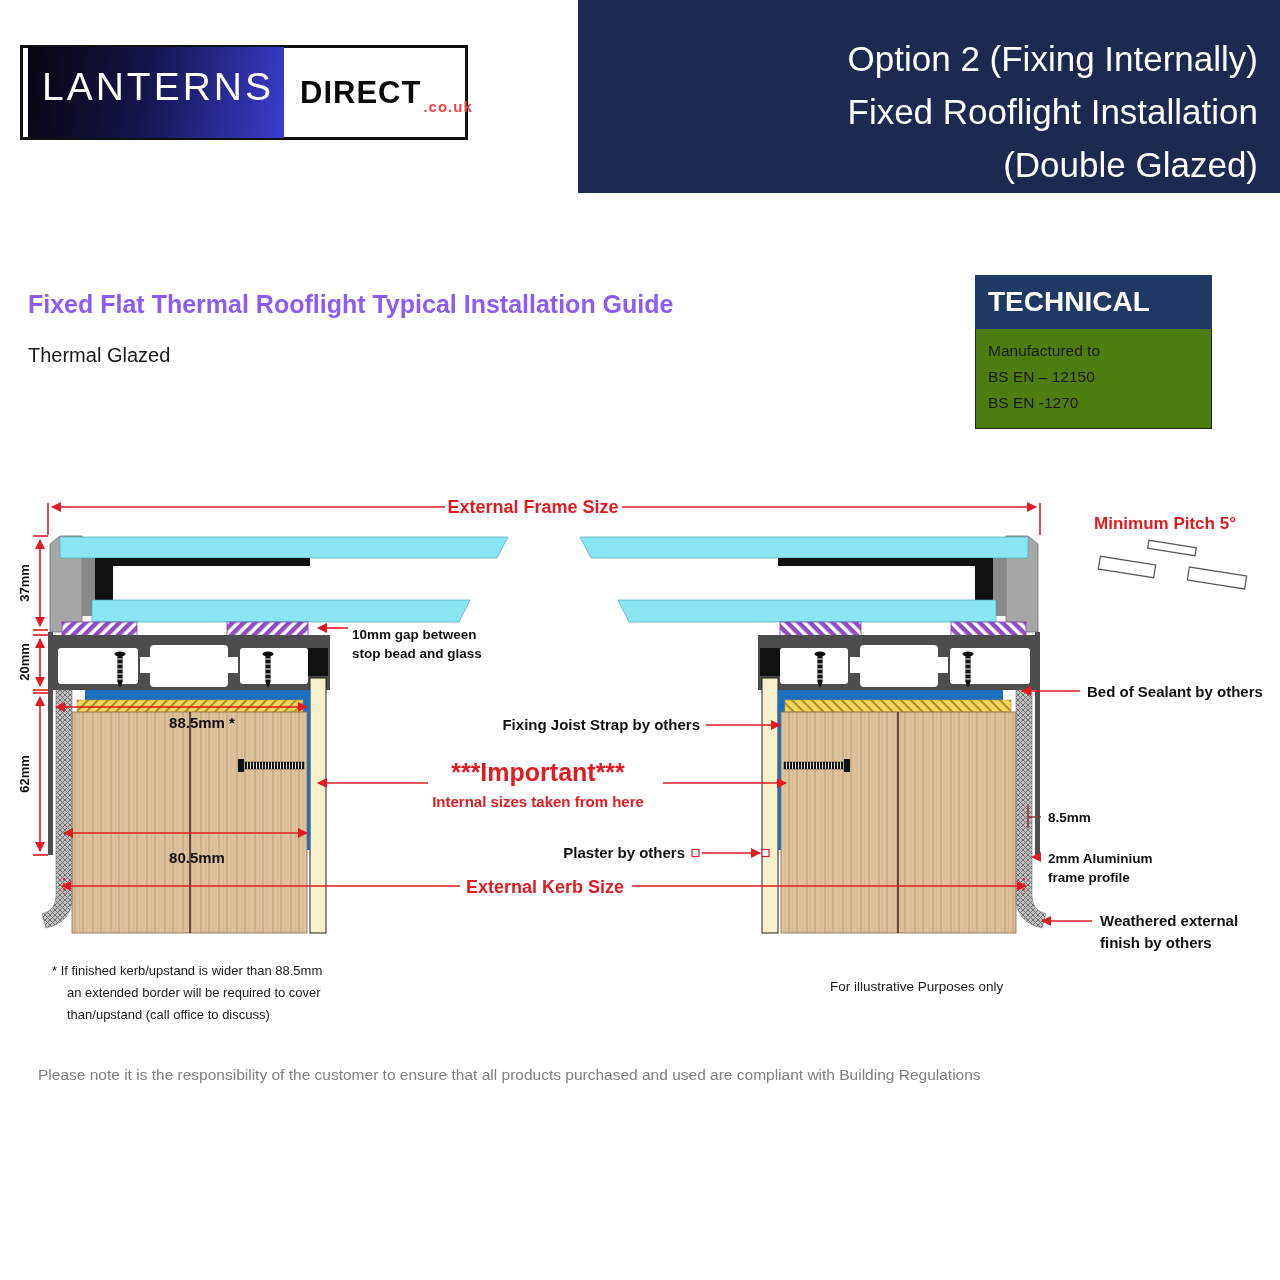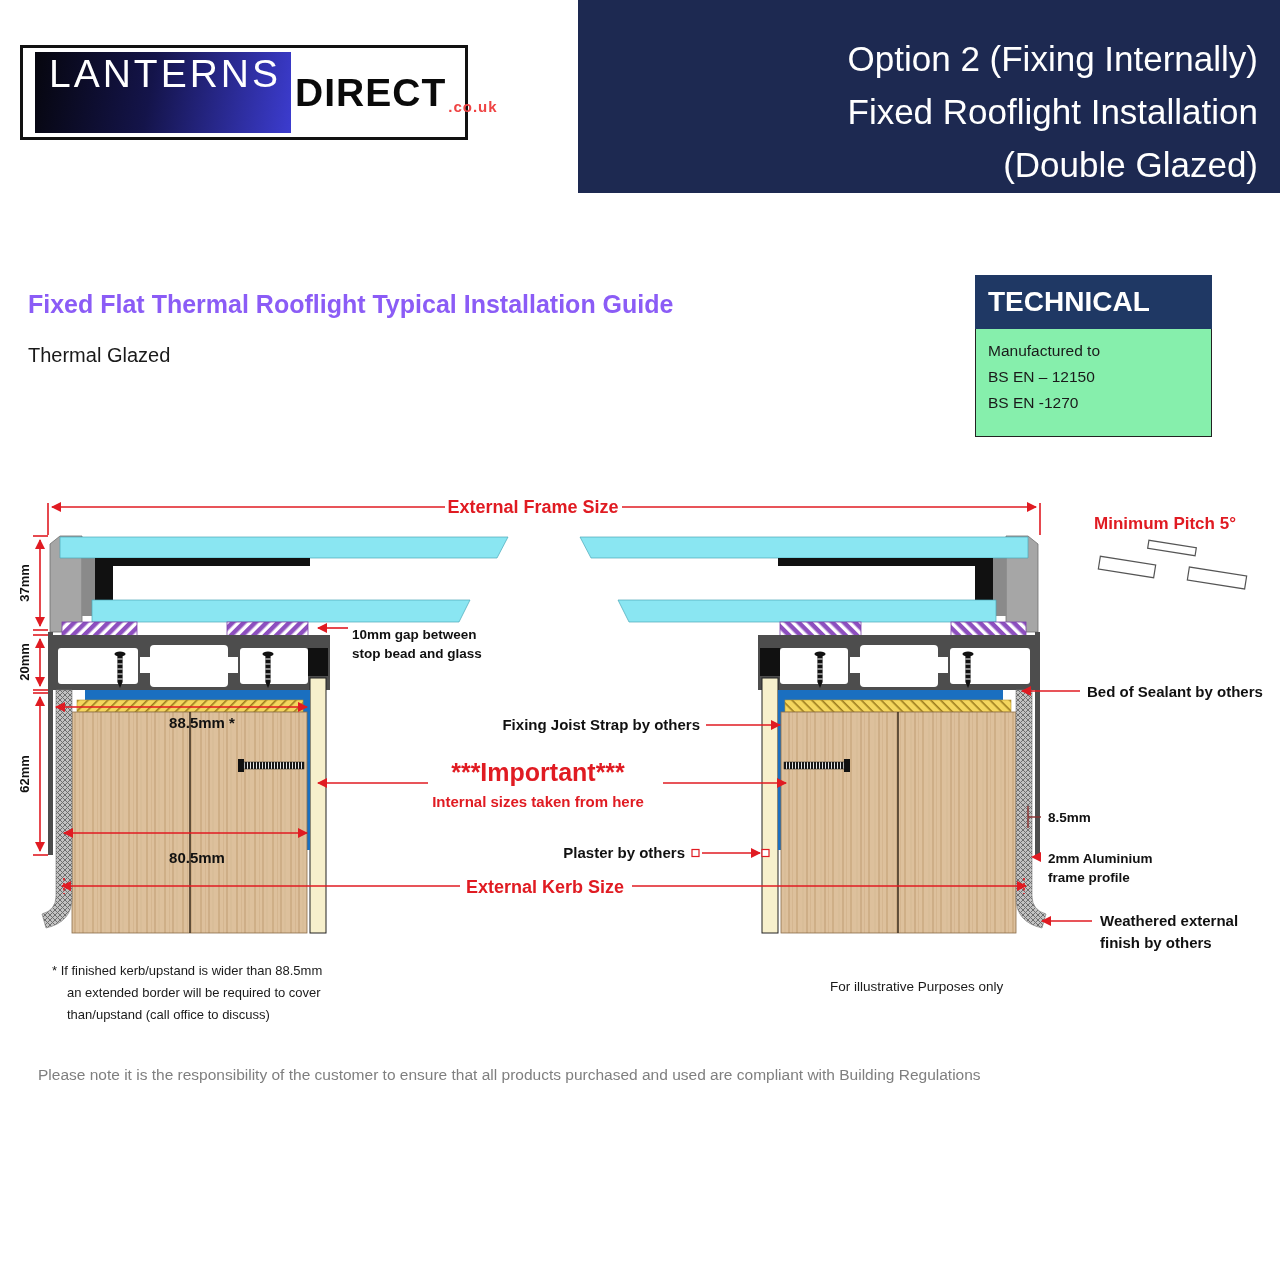--- a/index.html
+++ b/index.html
@@ -6,39 +6,39 @@
   body{
     width:1280px;height:1280px;position:relative;background:#ffffff;
     font-family:"Liberation Sans",sans-serif;color:#111;overflow:hidden;
   }
   
   .logo-box{
     position:absolute;left:20px;top:45px;width:448px;height:95px;
     border:3px solid #111;background:#fff;display:flex;align-items:center;box-sizing:border-box;
   }
   .logo-grad{
-    height:79px;margin-left:12px;display:flex;align-items:flex-start;padding:0 10px 2px 14px;
+    height:79px;margin-left:5px;display:flex;align-items:center;padding:0 10px 12px 14px;
     background:linear-gradient(100deg,#06060e 0%,#14144a 45%,#3c3ccf 100%);
   }
   .logo-lanterns{color:#fff;font-size:39px;letter-spacing:3px;font-weight:400;}
-  .logo-direct{color:#0a0a0a;font-size:39px;font-weight:800;letter-spacing:1px;margin-left:4px;}
+  .logo-direct{color:#0a0a0a;font-size:31px;font-weight:800;letter-spacing:1px;margin-left:16px;}
   .logo-tld{color:#ef4444;font-size:15px;font-weight:700;margin-left:2px;margin-top:28px;letter-spacing:1px;}
   
   .banner{
     position:absolute;left:578px;top:0;width:702px;height:193px;background:#1d2951;
     color:#fff;text-align:right;box-sizing:border-box;padding:32px 22px 0 10px;
   }
   .banner div{font-size:35px;line-height:53px;font-weight:400;letter-spacing:0px;}
   
   .main-title{position:absolute;left:28px;top:290px;font-size:25px;font-weight:700;color:#8b5cf6;}
   .sub-title{position:absolute;left:28px;top:344px;font-size:20px;font-weight:400;color:#1a1a1a;}
   
   .tech-box{position:absolute;left:975px;top:275px;width:237px;box-sizing:border-box;}
   .tech-head{background:#1f3864;color:#fff;font-size:28px;font-weight:700;padding:10px 0 10px 12px;border:1px solid #1f3864;}
-  .tech-body{border:1px solid #222;border-top:none;background:#86efac;padding:9px 8px 20px 12px;}
+  .tech-body{border:1px solid #222;border-top:none;background:#4d7c0f;padding:9px 8px 12px 12px;}
   .tech-body div{font-size:15.5px;line-height:26px;color:#1a1a1a;}
   
   .diagram{position:absolute;left:0;top:490px;}
   
   .footnote{position:absolute;left:52px;top:960px;font-size:13px;color:#1a1a1a;line-height:22px;}
   .footnote .indent{margin-left:15px;}
   .illustrative{position:absolute;left:830px;top:979px;font-size:13.5px;color:#1a1a1a;}
   .disclaimer{position:absolute;left:38px;top:1066px;font-size:15.5px;color:#7f7f7f;}
   svg text{font-family:"Liberation Sans",sans-serif;}
 </style>

